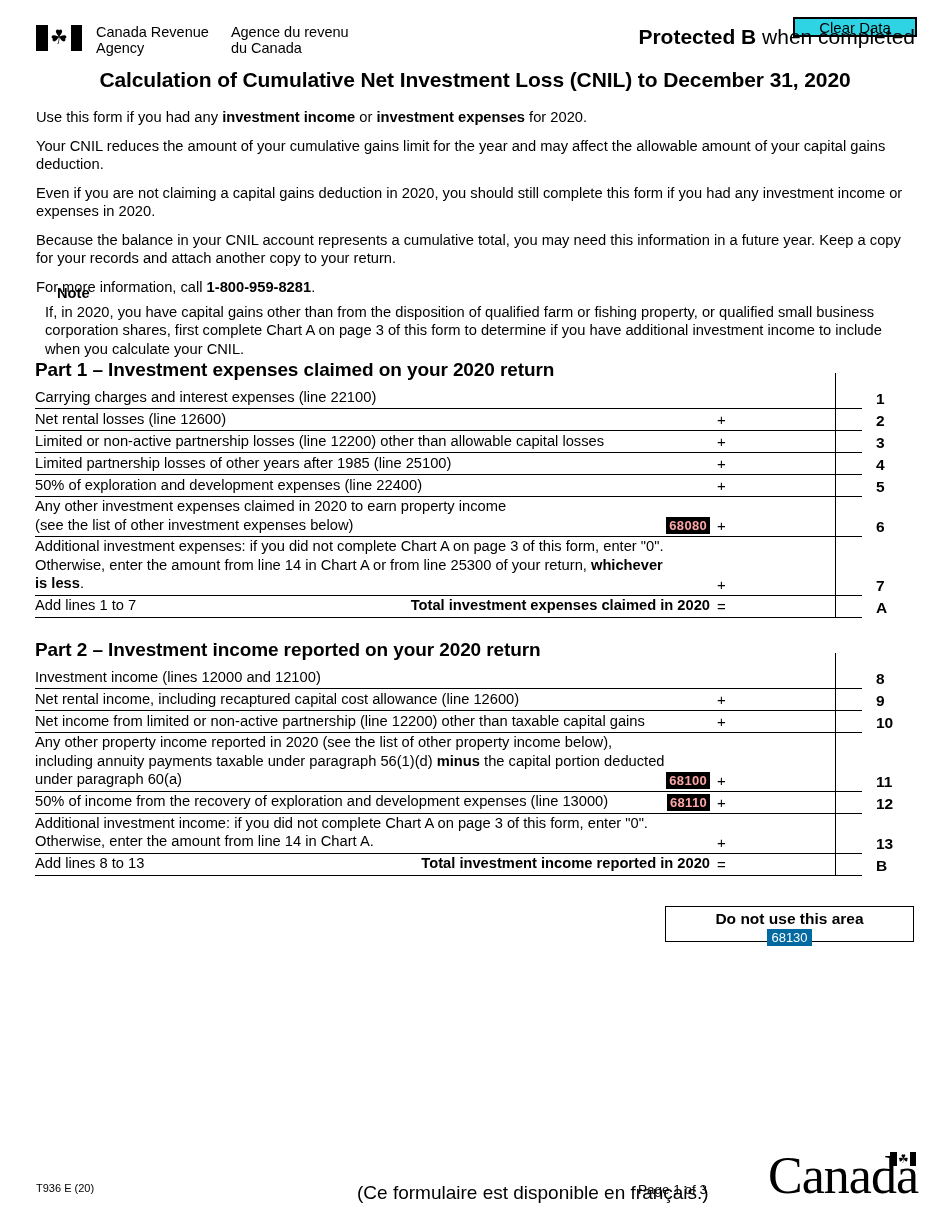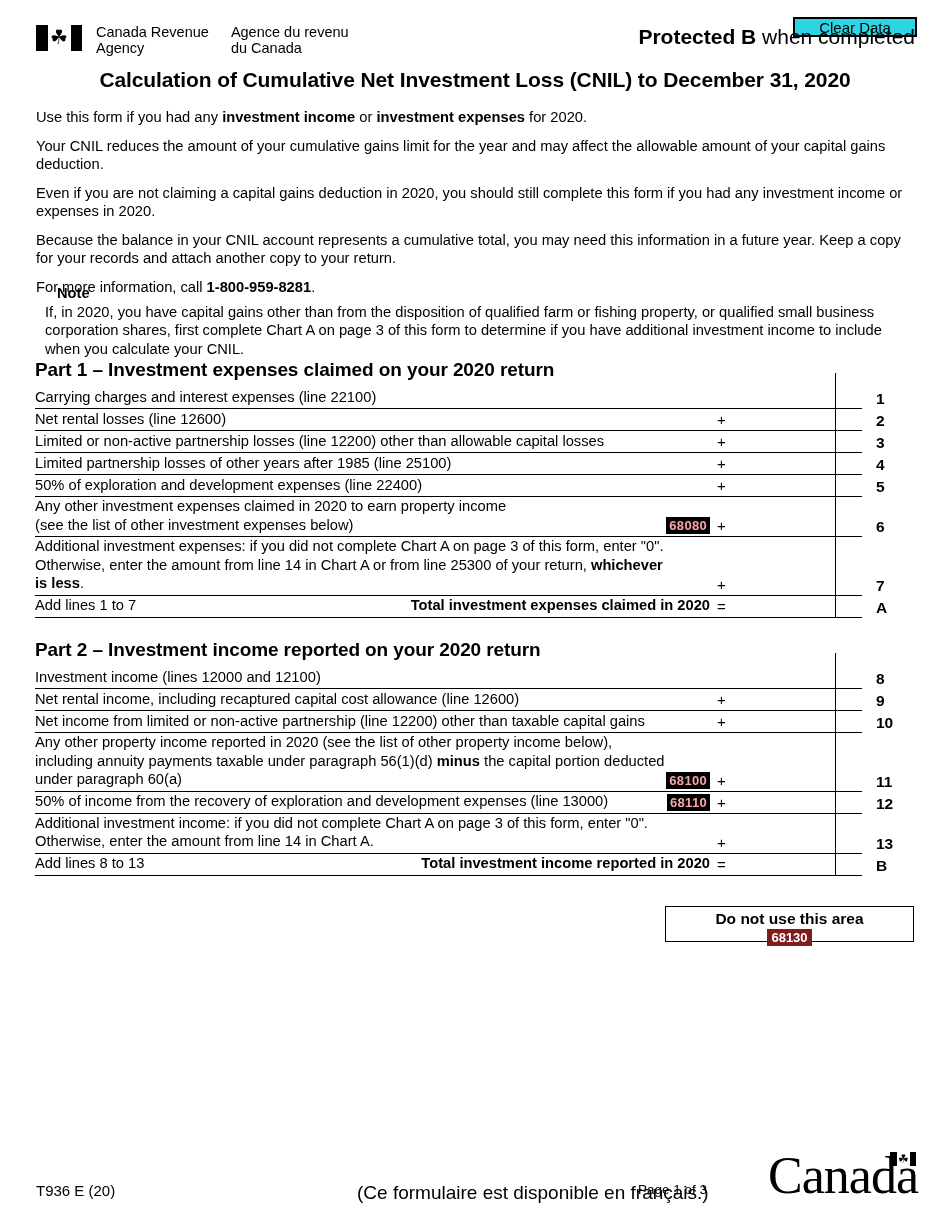--- a/index.html
+++ b/index.html
@@ -245,35 +245,35 @@
     text-align: center;
     padding-top: 3px;
   }
   .donotuse .dnu-title {
     font-size: 15.5px;
     font-weight: bold;
     line-height: 18px;
   }
   .donotuse .boxcode-static {
     display: inline-block;
-    background: #7f1d1d;
+    background: #0369a1;
     color: #ffffff;
     font-size: 13px;
     line-height: 15px;
-    font-weight: bold;
+    font-weight: normal;
     padding: 1px 4px;
     margin-top: 0px;
   }
 
   
   .footer-left {
     position: absolute;
     left: 36px;
     top: 1182px;
-    font-size: 15px;
+    font-size: 11px;
   }
   .footer-fr {
     position: absolute;
     left: 357px;
     top: 1182px;
     font-size: 19px;
   }
   .footer-page {
     position: absolute;
     left: 638px;

